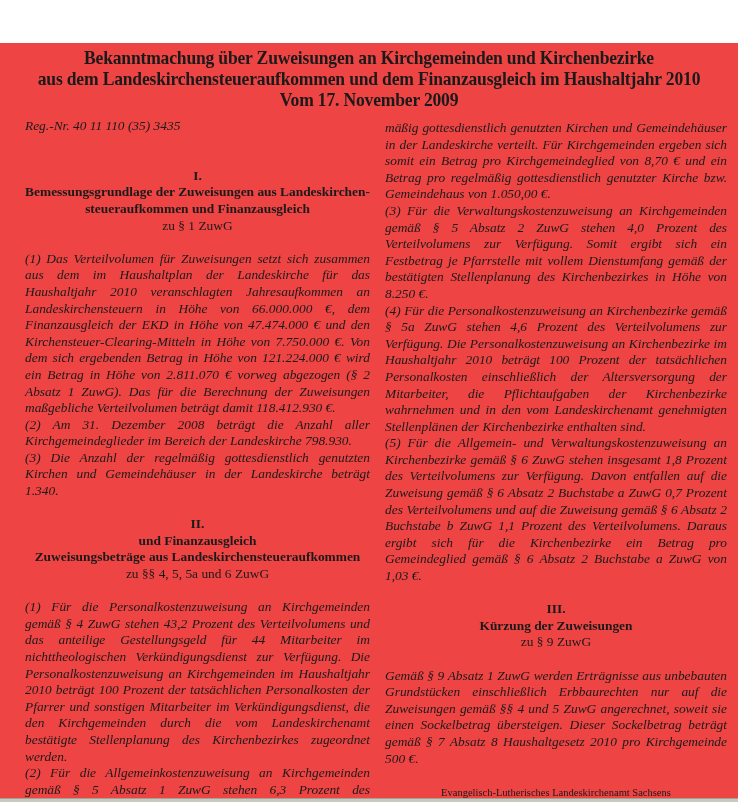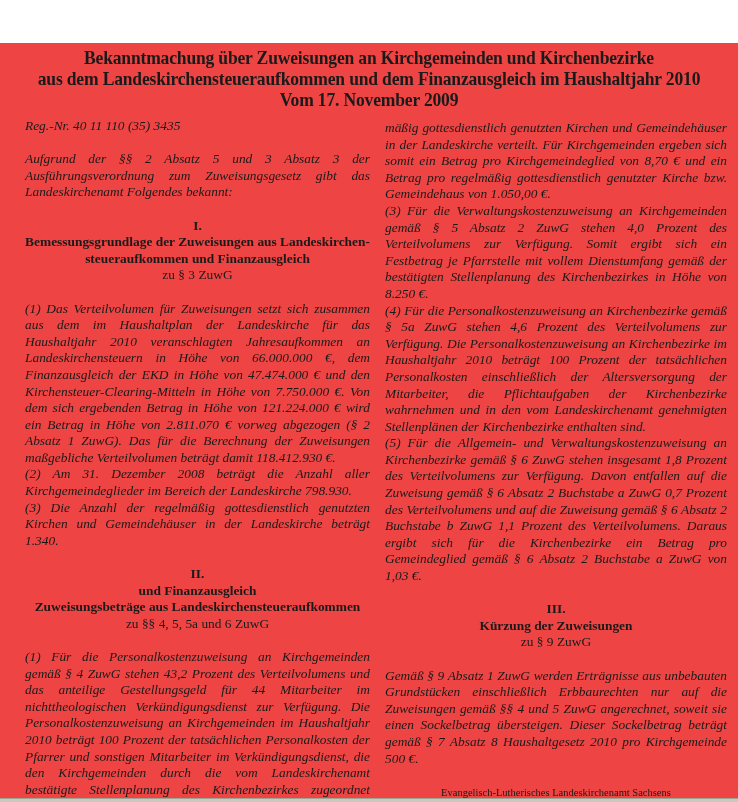--- a/index.html
+++ b/index.html
@@ -40,27 +40,26 @@
 
   <div class="title">
     <div>Bekanntmachung über Zuweisungen an Kirchgemeinden und Kirchenbezirke</div>
     <div>aus dem Landeskirchensteueraufkommen und dem Finanzausgleich im Haushaltjahr 2010</div>
     <div>Vom 17. November 2009</div>
   </div>
 
   <div class="col left">
     <p>Reg.-Nr. 40 11 110 (35) 3435</p>
     <div class="gap"></div>
-    <p>Aufgrund der §§ 2 Absatz 5 und 3 Absatz 3 der Ausführungsverordnung zum Zuweisungsgesetz gibt das Landeskirchenamt Folgendes bekannt:</p>
     <div class="gap"></div>
     <div class="sec">
       <div class="num">I.</div>
       <div class="head">Bemessungsgrundlage der Zuweisungen aus Landeskirchen-</div>
       <div class="head">steueraufkommen und Finanzausgleich</div>
-      <div class="sub">zu § 3 ZuwG</div>
+      <div class="sub">zu § 1 ZuwG</div>
     </div>
     <div class="gap"></div>
     <p>(1) Das Verteilvolumen für Zuweisungen setzt sich zusammen aus dem im Haushaltplan der Landeskirche für das Haushaltjahr 2010 veranschlagten Jahresaufkommen an Landeskirchensteuern in Höhe von 66.000.000 €, dem Finanzausgleich der EKD in Höhe von 47.474.000 € und den Kirchensteuer-Clearing-Mitteln in Höhe von 7.750.000 €. Von dem sich ergebenden Betrag in Höhe von 121.224.000 € wird ein Betrag in Höhe von 2.811.070 € vorweg abgezogen (§ 2 Absatz 1 ZuwG). Das für die Berechnung der Zuweisungen maßgebliche Verteilvolumen beträgt damit 118.412.930 €.</p>
     <p>(2) Am 31. Dezember 2008 beträgt die Anzahl aller Kirchgemeindeglieder im Bereich der Landeskirche 798.930.</p>
     <p>(3) Die Anzahl der regelmäßig gottesdienstlich genutzten Kirchen und Gemeindehäuser in der Landeskirche beträgt 1.340.</p>
     <div class="gap"></div>
     <div class="sec">
       <div class="num">II.</div>
       <div class="head">und Finanzausgleich</div>
       <div class="head">Zuweisungsbeträge aus Landeskirchensteueraufkommen</div>

